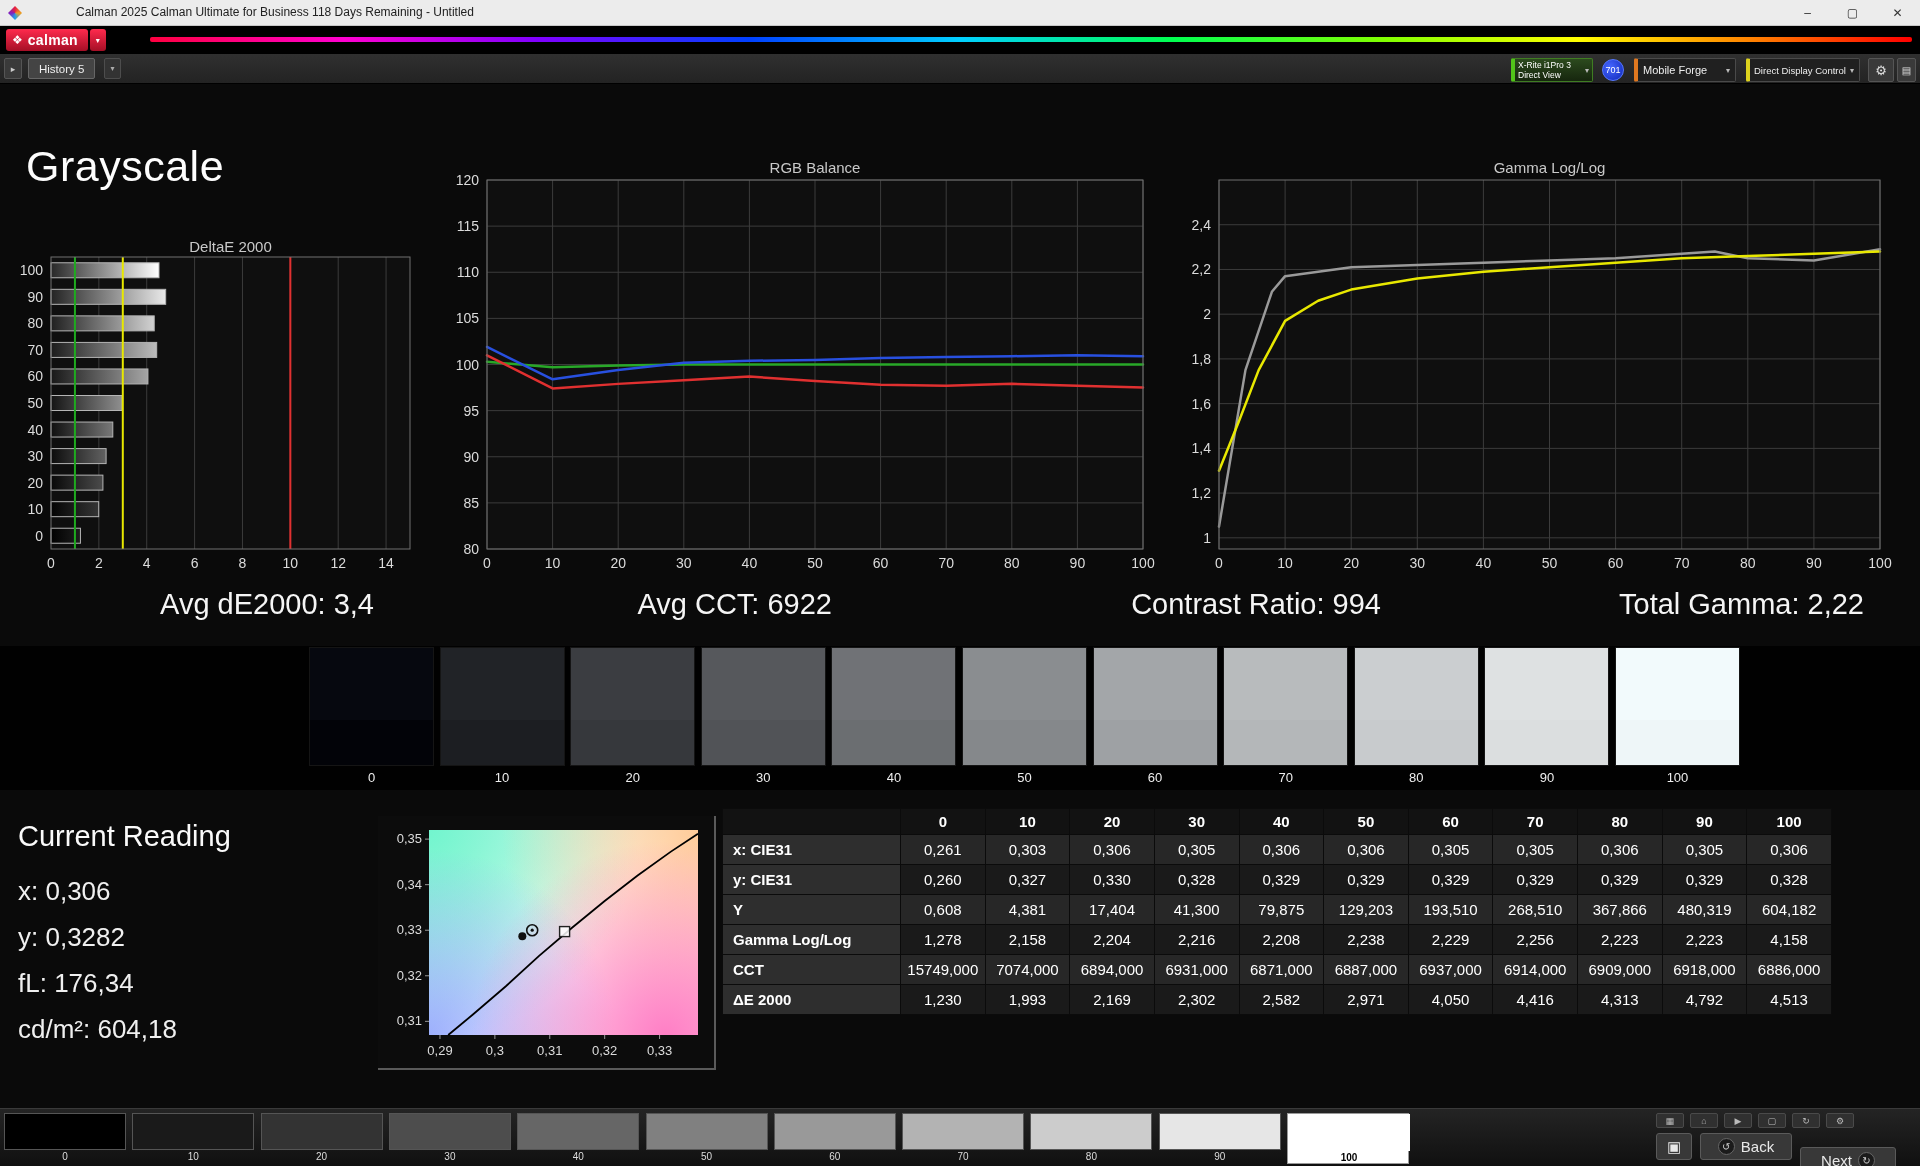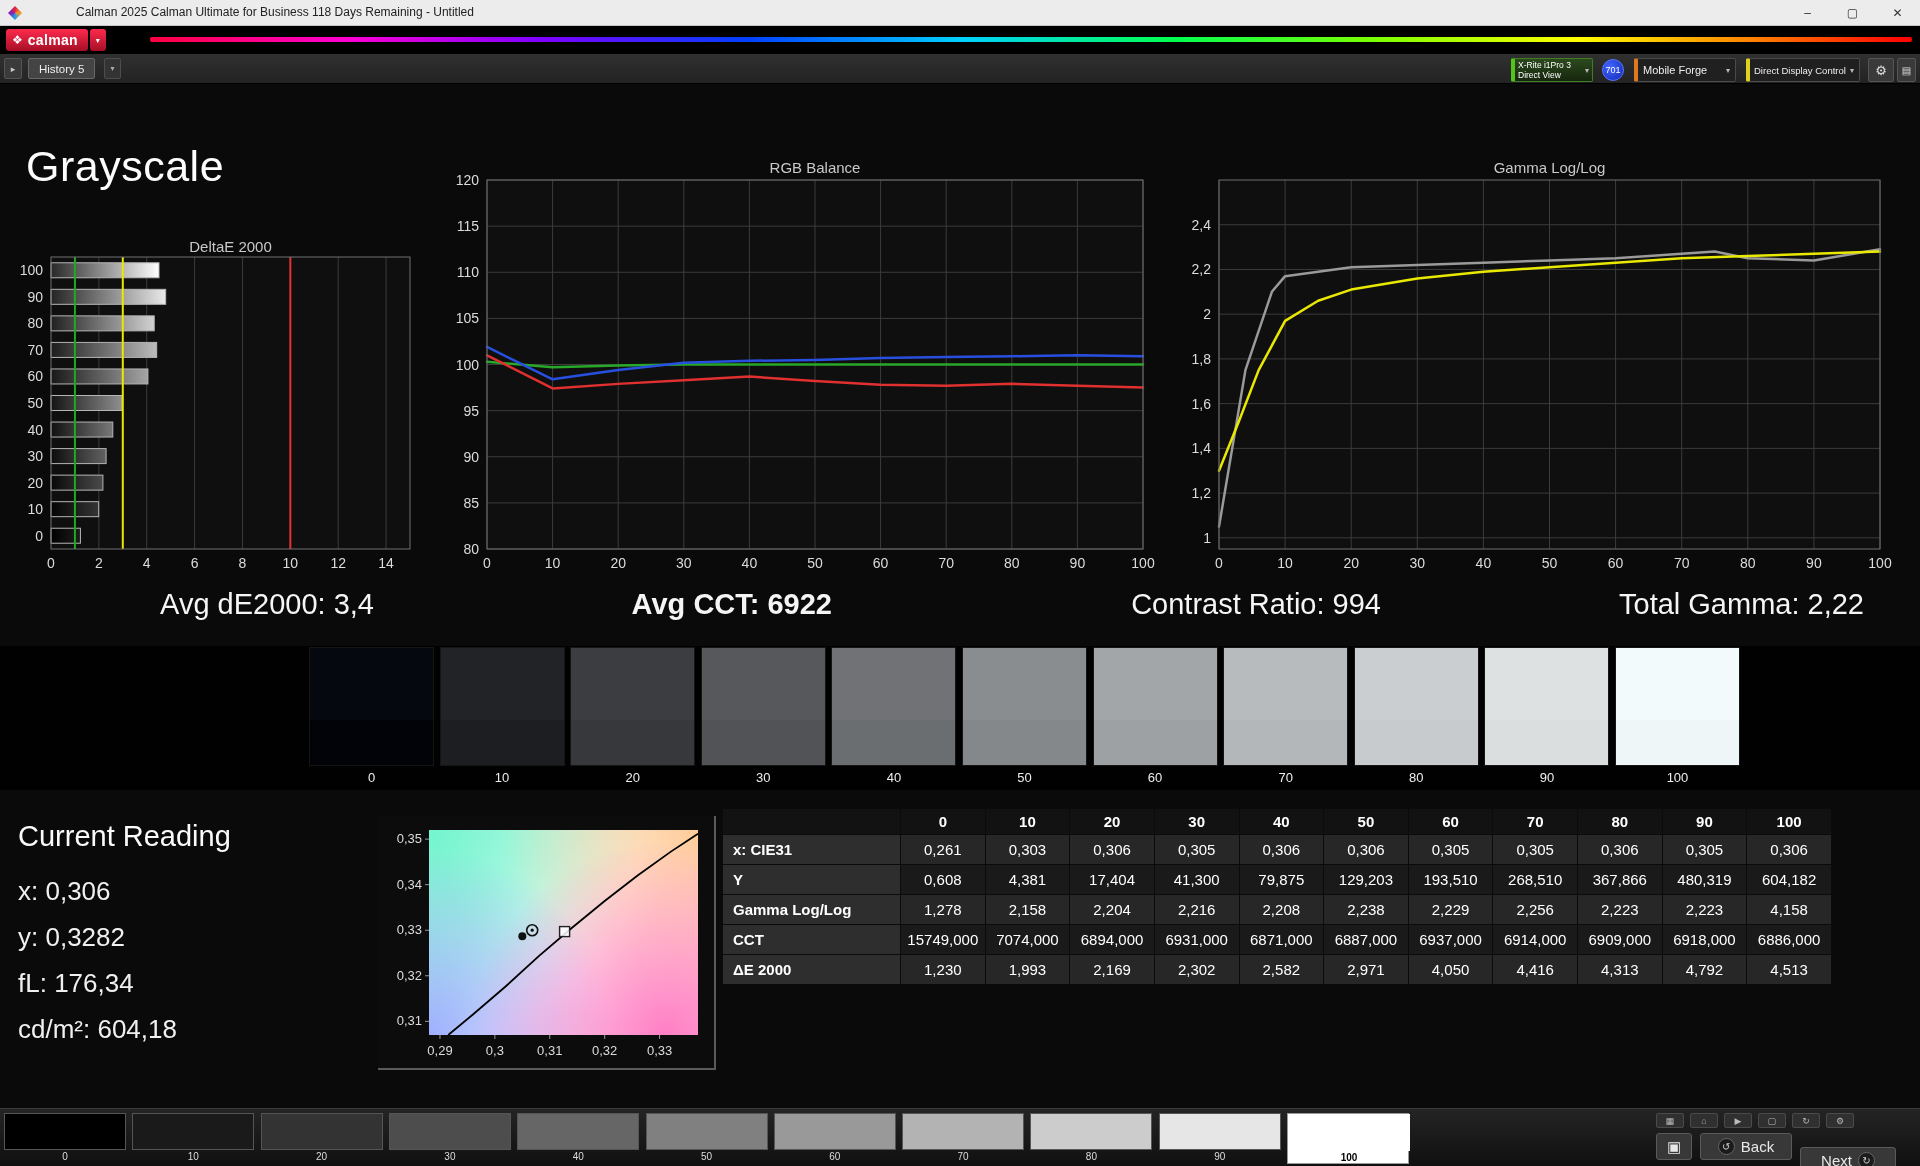--- a/index.html
+++ b/index.html
@@ -47,21 +47,21 @@
   #t-deltae{left:51px;width:359px;top:238px;}
   #t-rgb{left:487px;width:656px;top:159px;}
   #t-gamma{left:1219px;width:661px;top:159px;}
   .chart-host{position:absolute;}
   #chart-deltae{left:10px;top:236px;width:420px;height:350px;}
   #chart-rgb{left:440px;top:160px;width:730px;height:430px;}
   #chart-gamma{left:1172px;top:160px;width:740px;height:430px;}
   svg text{font-family:"Liberation Sans",sans-serif;fill:#dcdcdc;}
   .stat{position:absolute;top:588px;font-size:29px;color:#f5f5f5;text-align:right;white-space:nowrap;}
   #stat-de{left:74px;width:300px;}
-  #stat-cct{left:532px;width:300px;font-weight:bold;}
+  #stat-cct{left:532px;width:300px;}
   #stat-contrast{left:941px;width:440px;}
   #stat-gamma{left:1424px;width:440px;}
 
   
   .swatch-strip{position:absolute;left:0;top:646px;width:1920px;height:144px;background:#010101;}
   .swatch{position:absolute;top:1px;width:125px;height:119px;border:1px solid #151515;}
   .sw-a{width:100%;height:72px;}
   .sw-t{width:100%;height:45px;}
   .sw-label{position:absolute;top:124px;width:125px;text-align:center;font-size:13px;color:#eee;}
   #swatch-row{position:absolute;left:309px;top:0;width:1460px;height:144px;}
@@ -472,20 +472,34 @@
           <td>0,305</td>
           <td>0,306</td>
           <td>0,306</td>
           <td>0,305</td>
           <td>0,305</td>
           <td>0,306</td>
           <td>0,305</td>
           <td>0,306</td>
         </tr>
         <tr>
+          <th class="rowlab">y: CIE31</th>
+          <td>0,260</td>
+          <td>0,327</td>
+          <td>0,330</td>
+          <td>0,328</td>
+          <td>0,329</td>
+          <td>0,329</td>
+          <td>0,329</td>
+          <td>0,329</td>
+          <td>0,329</td>
+          <td>0,329</td>
+          <td>0,328</td>
+        </tr>
+        <tr>
           <th class="rowlab">Y</th>
           <td>0,608</td>
           <td>4,381</td>
           <td>17,404</td>
           <td>41,300</td>
           <td>79,875</td>
           <td>129,203</td>
           <td>193,510</td>
           <td>268,510</td>
           <td>367,866</td>

